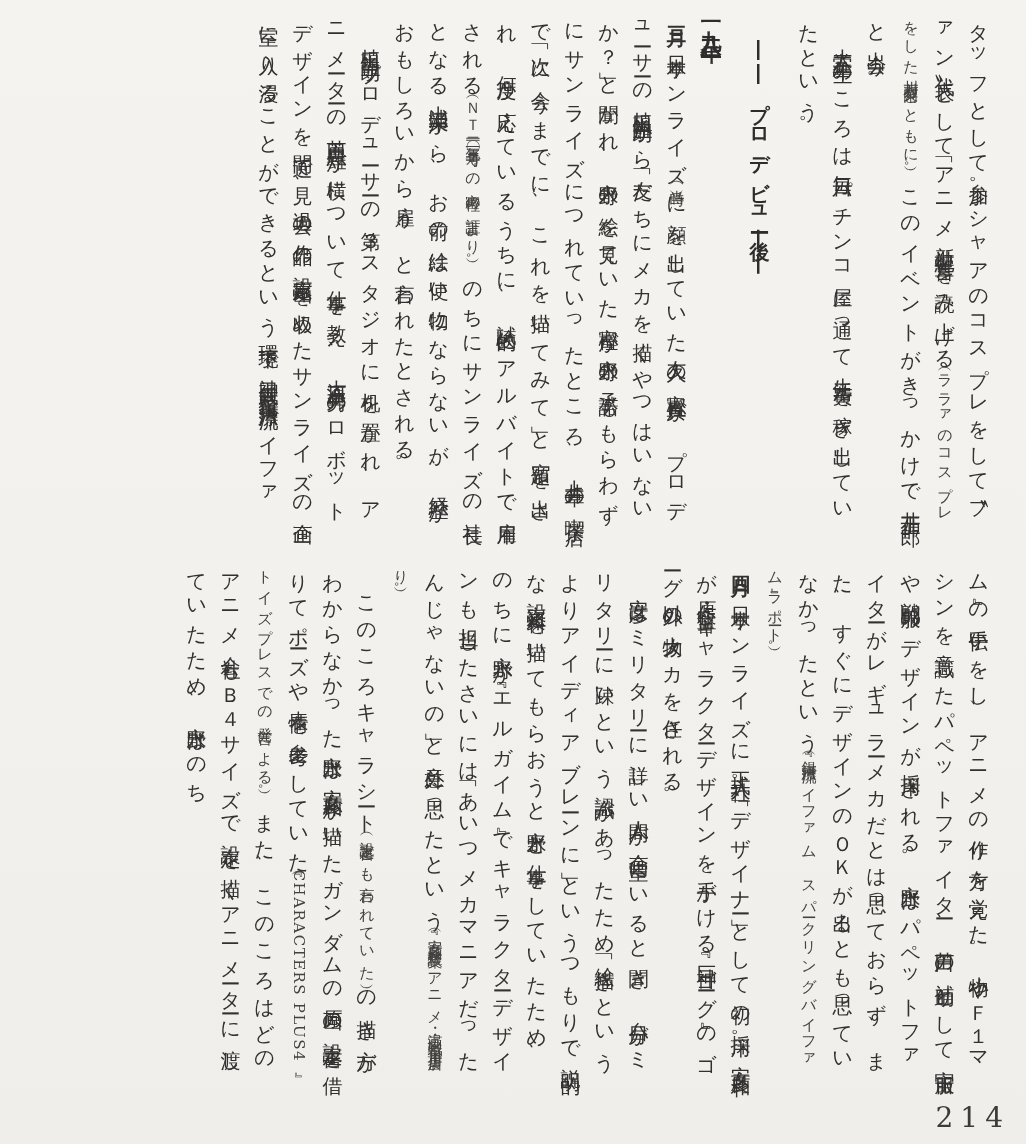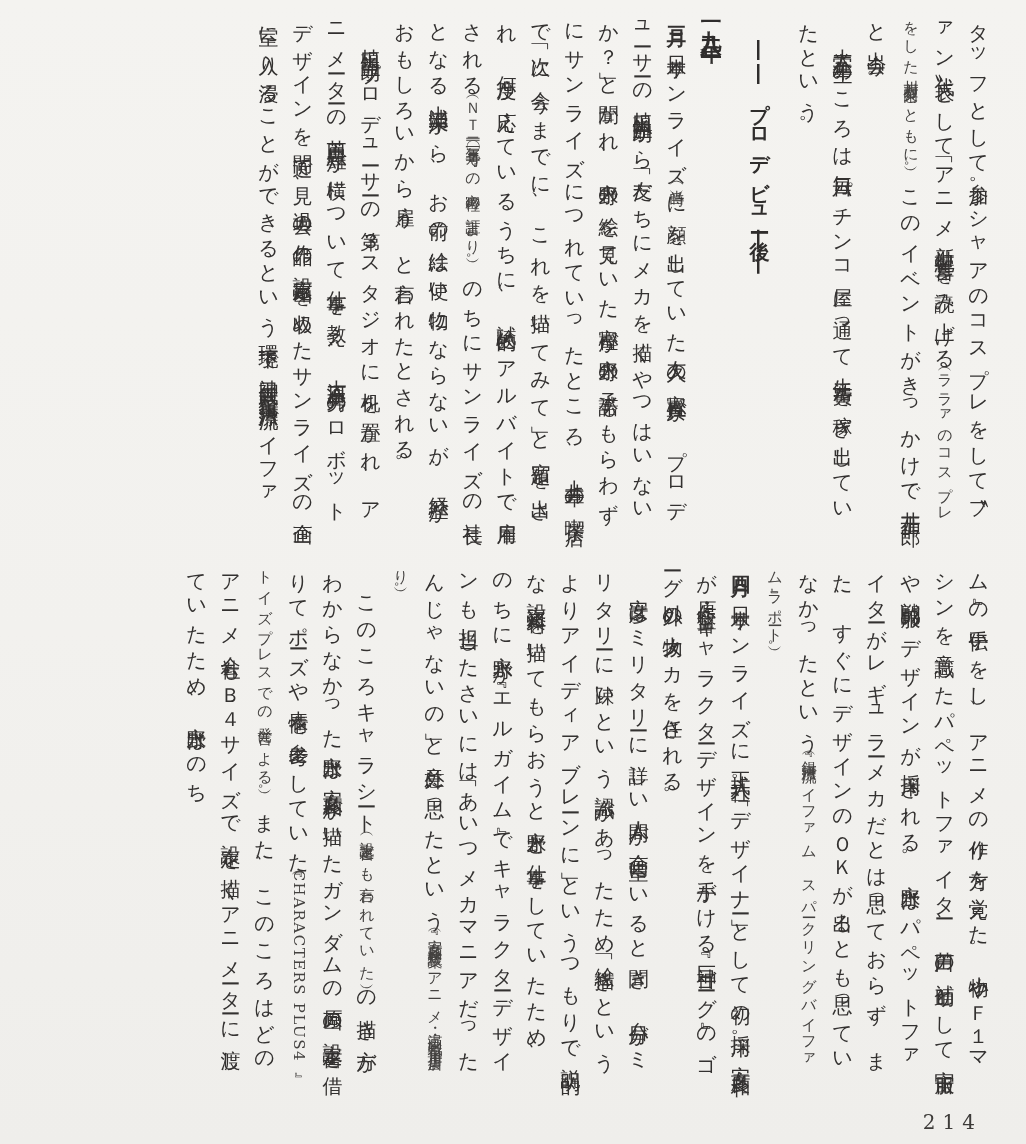--- a/index.html
+++ b/index.html
@@ -62,23 +62,23 @@
   h3.year-heading {
     margin: 0;
     font-size: 21px;
     font-weight: 700;
     letter-spacing: 4px;
     font-family: "DejaVu Sans", "Liberation Sans", sans-serif;
     color: #2f2d2c;
   }
   .page-number {
     position: absolute;
-    right: 44px;
+    right: 16px;
     bottom: 10px;
-    font-size: 20px;
+    font-size: 28px;
     letter-spacing: 7px;
     color: #3d3b39;
     font-family: "DejaVu Serif", "Liberation Serif", serif;
   }
 </style>
 </head>
 <body>
 
 <div class="page">
 

